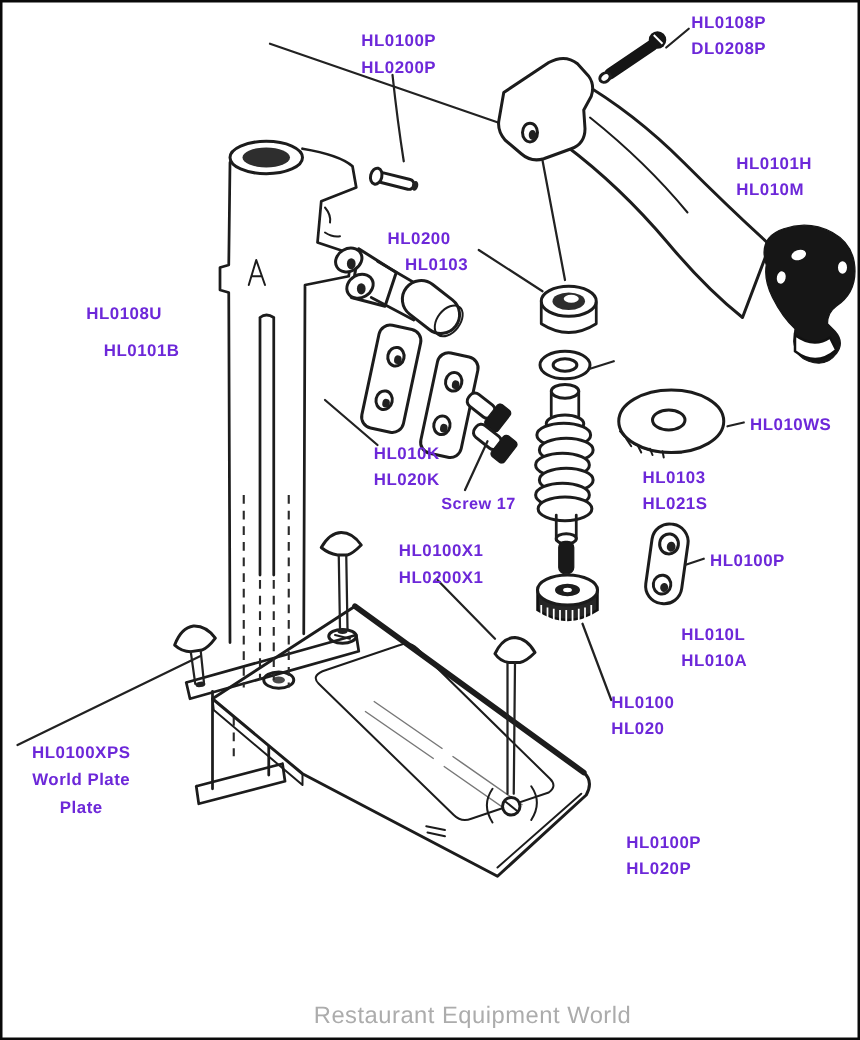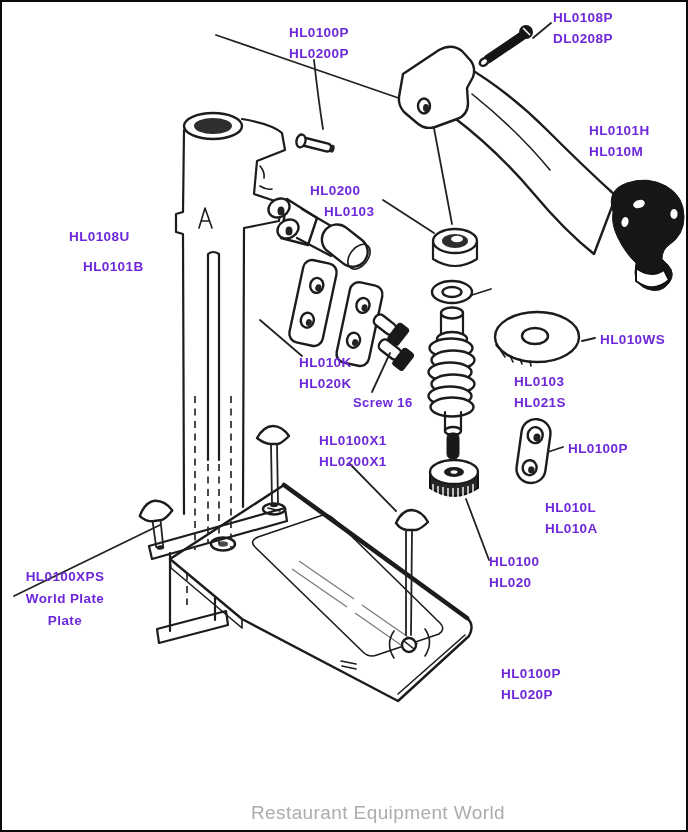--- a/index.html
+++ b/index.html
@@ -1,21 +1,21 @@
 <!DOCTYPE html>
 <html><head>
 <meta charset="utf-8">
 <style>
   html,body{margin:0;padding:0;background:#e9e9e9;}
   #stage{position:relative;width:688px;height:832px;background:#ffffff;border:2px solid #0a0a0a;box-sizing:border-box;overflow:hidden;margin:0 auto;font-family:"Liberation Sans",sans-serif;}
   #art{position:absolute;left:0;top:0;}
   .lbl{position:absolute;font:600 13.5px/21px "Liberation Sans",sans-serif;color:#6d28d9;letter-spacing:.4px;white-space:nowrap;}
   .lbl.wide{line-height:30px;}
   .lbl .ind{margin-left:14px;}
-  .lbl.ctr{text-align:center;width:118px;line-height:22px;}
+  .lbl.ctr{text-align:center;width:118px;line-height:22px;margin-top:25px;}
   #footer{position:absolute;left:0;right:0;top:799px;text-align:center;padding-left:68px;color:#acacac;font:400 19px/24px "Liberation Sans",sans-serif;letter-spacing:.4px;}
   svg *{vector-effect:non-scaling-stroke;}
   .ln{fill:none;stroke:#1c1c1c;stroke-width:2.2;stroke-linecap:round;stroke-linejoin:round;}
   .w{fill:#ffffff;stroke:#1c1c1c;stroke-width:2.4;stroke-linejoin:round;}
   .dk{fill:#191919;stroke:#191919;stroke-width:1;}
   .thin{stroke-width:1.6;}
   .thick{stroke-width:4.6;}
   .lead{fill:none;stroke:#222;stroke-width:1.8;stroke-linecap:round;}
   .dash{fill:none;stroke:#2a2a2a;stroke-width:1.7;stroke-dasharray:7 5.5;}
   .faint{fill:none;stroke:#787878;stroke-width:1.2;}
@@ -221,21 +221,21 @@
   <div class="lbl" style="left:551px;top:5px">
     <div>HL0108P</div>
     <div>DL0208P</div>
   </div>
 
   <div class="lbl" style="left:587px;top:118px">
     <div>HL0101H</div>
     <div>HL010M</div>
   </div>
 
-  <div class="lbl wide" style="left:67px;top:220px">
+  <div class="lbl wide" style="left:67px;top:234px">
     <div>HL0108U</div>
     <div class="ind">HL0101B</div>
   </div>
 
   <div class="lbl" style="left:308px;top:178px">
     <div>HL0200</div>
     <div class="ind">HL0103</div>
   </div>
 
 
@@ -272,21 +272,21 @@
     <div>World Plate</div>
     <div>Plate</div>
   </div>
 
   <div class="lbl" style="left:297px;top:350px">
     <div>HL010K</div>
     <div>HL020K</div>
   </div>
 
   <div class="lbl" style="left:351px;top:390px;font-size:13px">
-    <div>Screw 16</div>
+    <div>Screw 17</div>
   </div>
 
   <div class="lbl" style="left:317px;top:428px">
     <div>HL0100X1</div>
     <div>HL0200X1</div>
   </div>
 
   <div id="footer">Restaurant Equipment World</div>
 
 </div>

